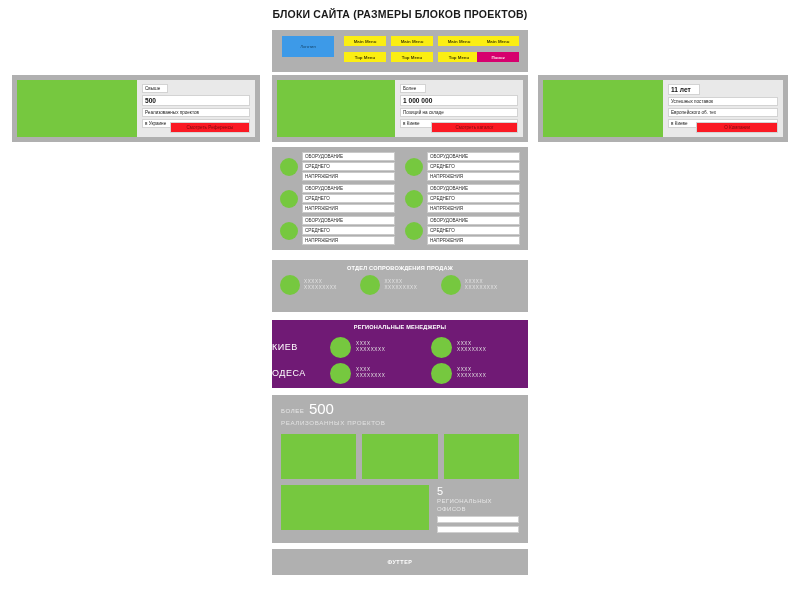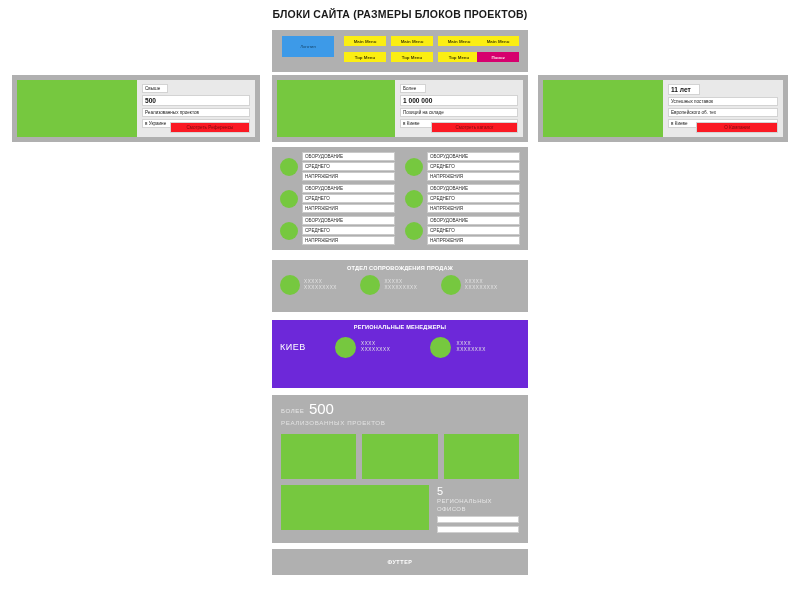--- a/index.html
+++ b/index.html
@@ -232,23 +232,23 @@
     letter-spacing: 0.6px;
   }
 
   
   .regman {
     position: absolute;
     left: 272px;
     top: 320px;
     width: 256px;
     height: 68px;
-    background: #6d28d9;
-    box-sizing: border-box;
-    padding: 4px 8px;
+    background: #701a75;
+    box-sizing: border-box;
+    padding: 4px 0;
   }
   .regman-row {
     display: flex;
     align-items: center;
     height: 26px;
     gap: 6px;
   }
   .city {
     width: 52px;
     font-size: 9px;
@@ -517,20 +517,37 @@
     </div>
     <div class="regman-person">
       <div class="circle regman-circle"></div>
       <div>
         <div class="ph">ХХХХ</div>
         <div class="ph">ХХХХХХХХ</div>
       </div>
     </div>
   </div>
 
+  <div class="regman-row">
+    <div class="city">ОДЕСА</div>
+    <div class="regman-person">
+      <div class="circle regman-circle"></div>
+      <div>
+        <div class="ph">ХХХХ</div>
+        <div class="ph">ХХХХХХХХ</div>
+      </div>
+    </div>
+    <div class="regman-person">
+      <div class="circle regman-circle"></div>
+      <div>
+        <div class="ph">ХХХХ</div>
+        <div class="ph">ХХХХХХХХ</div>
+      </div>
+    </div>
+  </div>
 </div>
 
 <div class="projects">
   <div class="proj-head">
     <span class="proj-more">БОЛЕЕ</span>
     <span class="proj-num">500</span>
     <div class="proj-sub">РЕАЛИЗОВАННЫХ ПРОЕКТОВ</div>
   </div>
 
   <div class="proj-thumbs">

